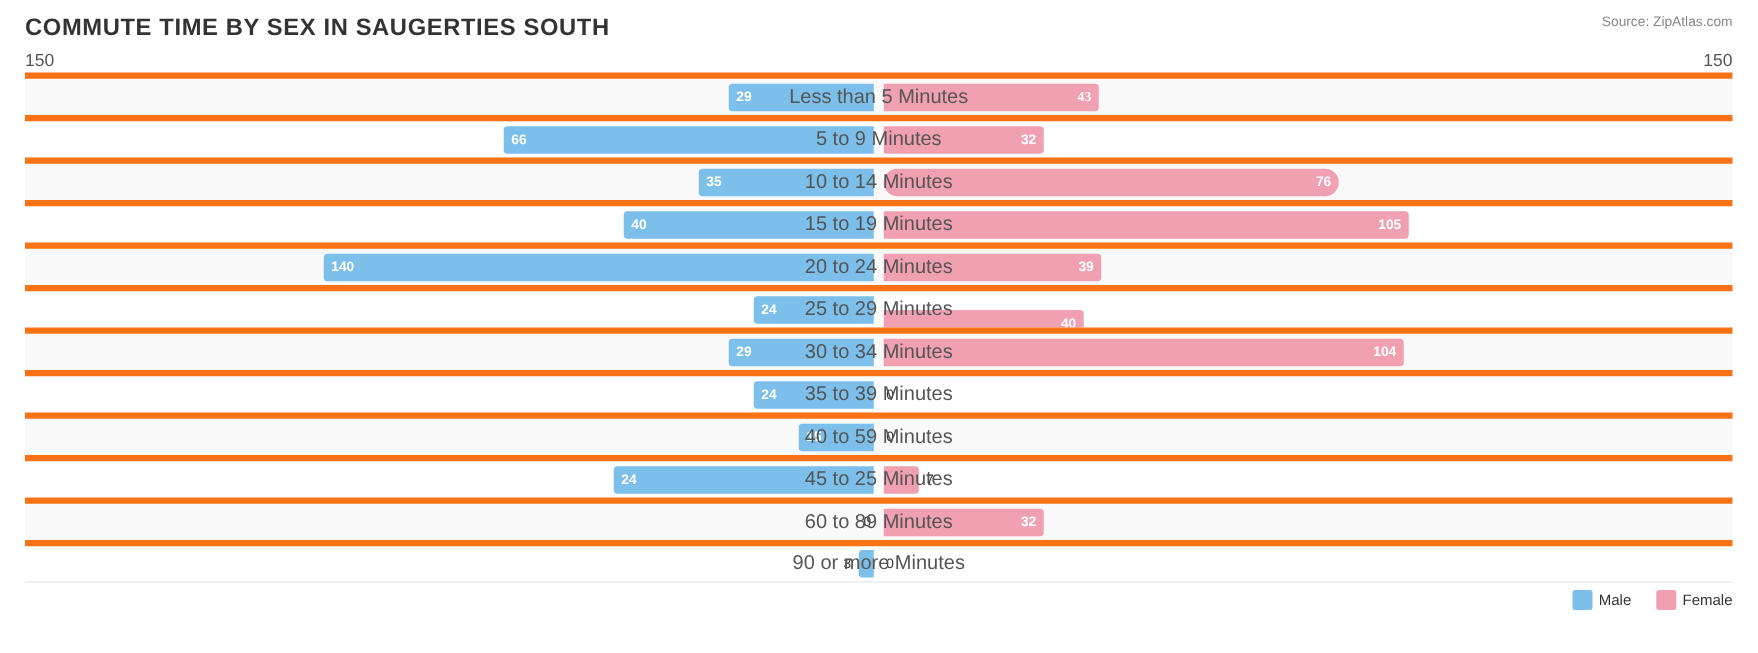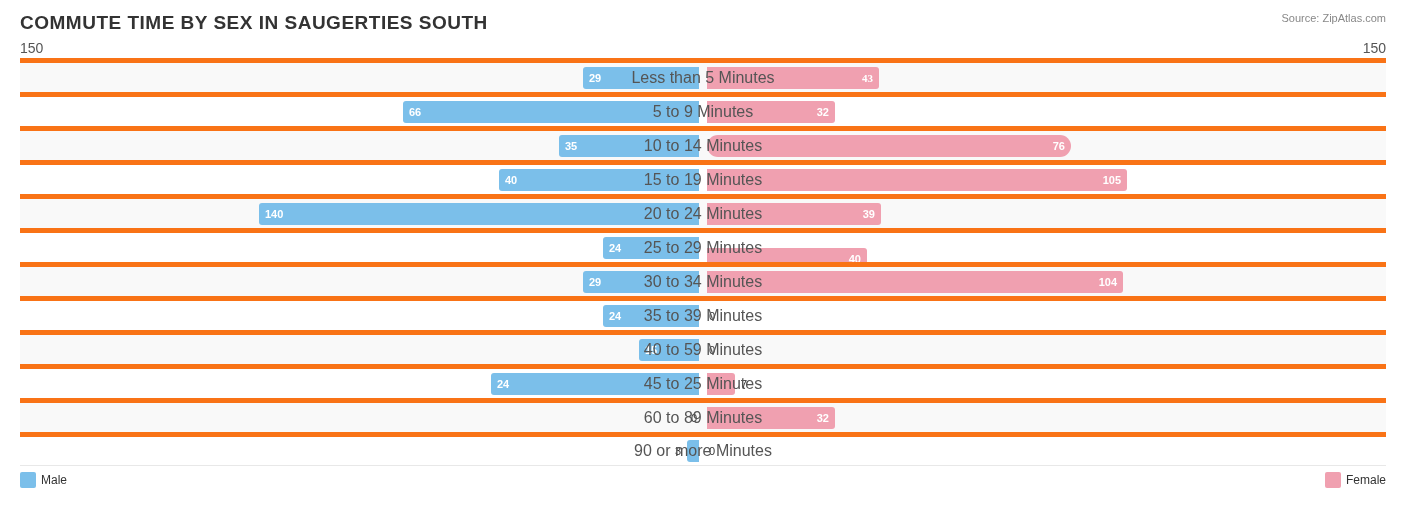--- a/index.html
+++ b/index.html
@@ -139,21 +139,21 @@
     }
     .bar-label-inside-female {
       font-size: 11px;
       color: #fff;
       font-weight: bold;
       position: absolute;
       right: 6px;
     }
     .legend {
       display: flex;
-      justify-content: space-between;
+      justify-content: flex-end;
       align-items: center;
       margin-top: 6px;
       gap: 20px;
     }
     .legend-item {
       display: flex;
       align-items: center;
       gap: 5px;
       font-size: 12px;
       color: #333;

